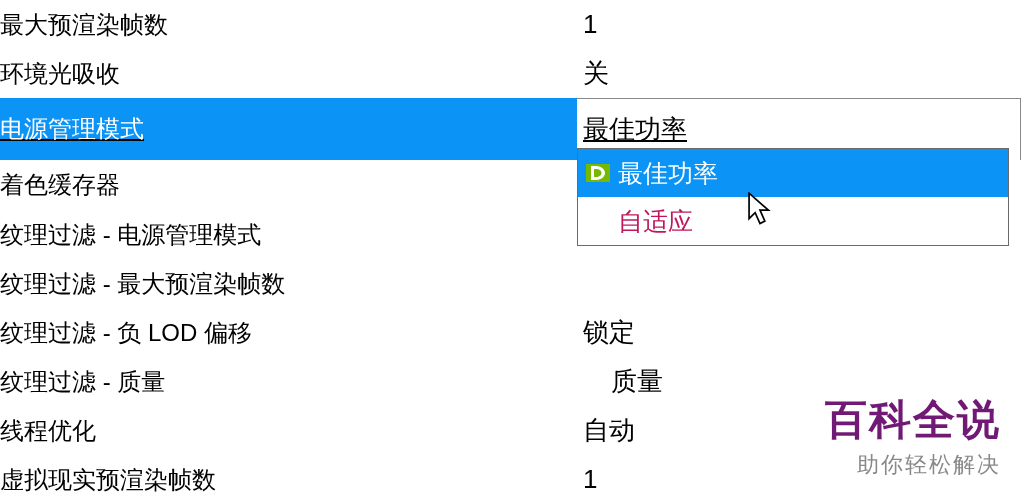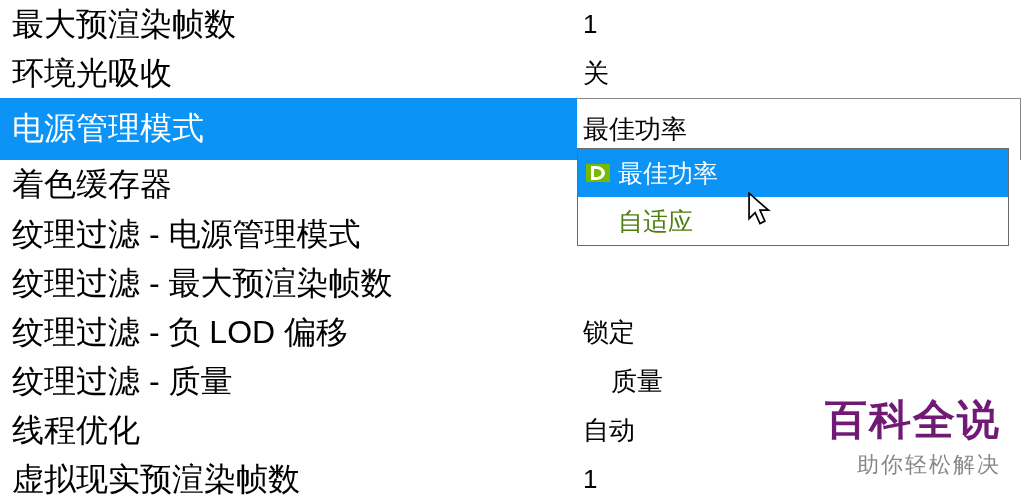--- a/index.html
+++ b/index.html
@@ -14,42 +14,41 @@
     width: 1021px;
   }
   .row {
     display: flex;
     flex-direction: row;
     align-items: center;
     height: 49px;
   }
   .lcell {
     width: 577px;
-    padding-left: 12px;
-    font-size: 32px;
+    font-size: 24px;
     color: #000;
     display: flex;
     align-items: center;
     white-space: nowrap;
   }
   .rcell {
     flex: 1;
     padding-left: 6px;
     font-size: 26px;
     color: #000;
     display: flex;
     align-items: center;
     white-space: nowrap;
   }
   .row.selected {
     background: #0b93f6;
   }
   .row.selected .lcell { color: #fff; }
   .row.selected .rcell { color: #000; background: #fff; height: 100%; border-top: 1px solid #888; border-right: 1px solid #888; }
-  .row.r3 { height: 62px; }
+  .row.r3 { height: 62px; text-decoration: underline; }
   .row.r4 { height: 50px; }
   .row.r5 { height: 49px; }
   .row.r6 { height: 49px; }
   .row.r7 { height: 49px; }
   .row.r8 { height: 49px; gap: 28px; }
   .row.r9 { height: 49px; }
   .row.r10 { height: 49px; }
 
   .dropdown {
     position: absolute;
@@ -59,21 +58,21 @@
     background: #fff;
     border: 1px solid #6a6a6a;
     z-index: 5;
   }
   .dd-item {
     height: 48px;
     display: flex;
     align-items: center;
     padding-left: 40px;
     font-size: 25px;
-    color: #4d7c0f;
+    color: #be185d;
     position: relative;
   }
   .dd-item.selected {
     background: #0b93f6;
     color: #fff;
   }
   .nvidia-icon {
     position: absolute;
     left: 8px;
     width: 24px;

